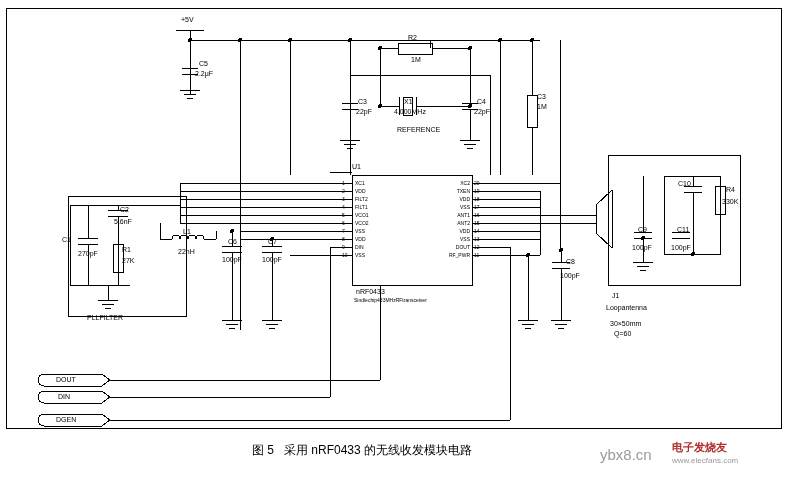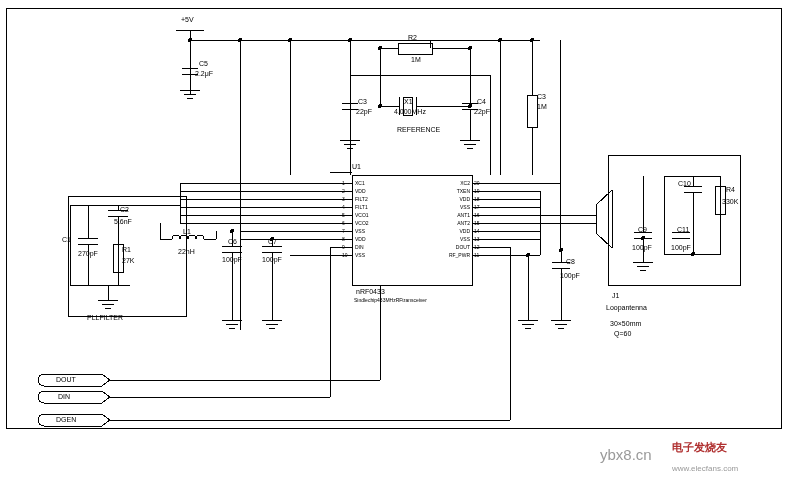--- a/index.html
+++ b/index.html
@@ -363,18 +363,19 @@
       <div class="pinnum" style="left: 474px; top: 228px;">14</div>
       <div class="pinlbl" style="left: 436px; top: 228px; width: 34px; text-align: right;">VDD</div>
       <div class="pinnum" style="left: 474px; top: 236px;">13</div>
       <div class="pinlbl" style="left: 436px; top: 236px; width: 34px; text-align: right;">VSS</div>
       <div class="pinnum" style="left: 474px; top: 244px;">12</div>
       <div class="pinlbl" style="left: 436px; top: 244px; width: 34px; text-align: right;">DOUT</div>
       <div class="pinnum" style="left: 474px; top: 252px;">11</div>
       <div class="pinlbl" style="left: 436px; top: 252px; width: 34px; text-align: right;">RF_PWR</div>
     </div>
 
+<div class="title" style="left:252px;top:442px;">图 5   采用 nRF0433 的无线收发模块电路</div>
 
 <div class="wm wm1" style="left:600px;top:446px;">ybx8.cn</div>
 <div class="wm wm2" style="left:672px;top:440px;">电子发烧友</div>
-<div class="wm wm3" style="left:672px;top:456px;margin-top:8px;">www.elecfans.com</div>
+<div class="wm wm3" style="left:672px;top:456px;">www.elecfans.com</div>
 
 </div>
 
 </body></html>

